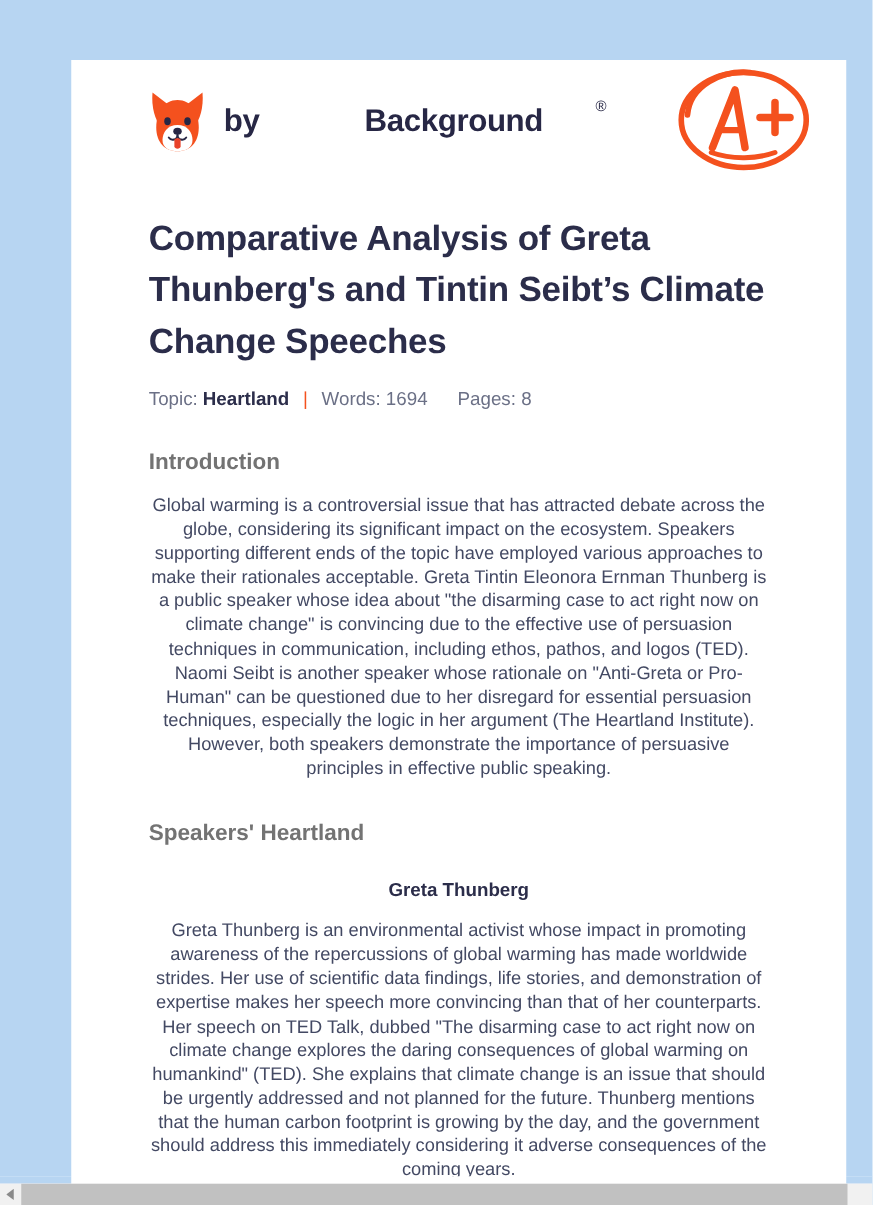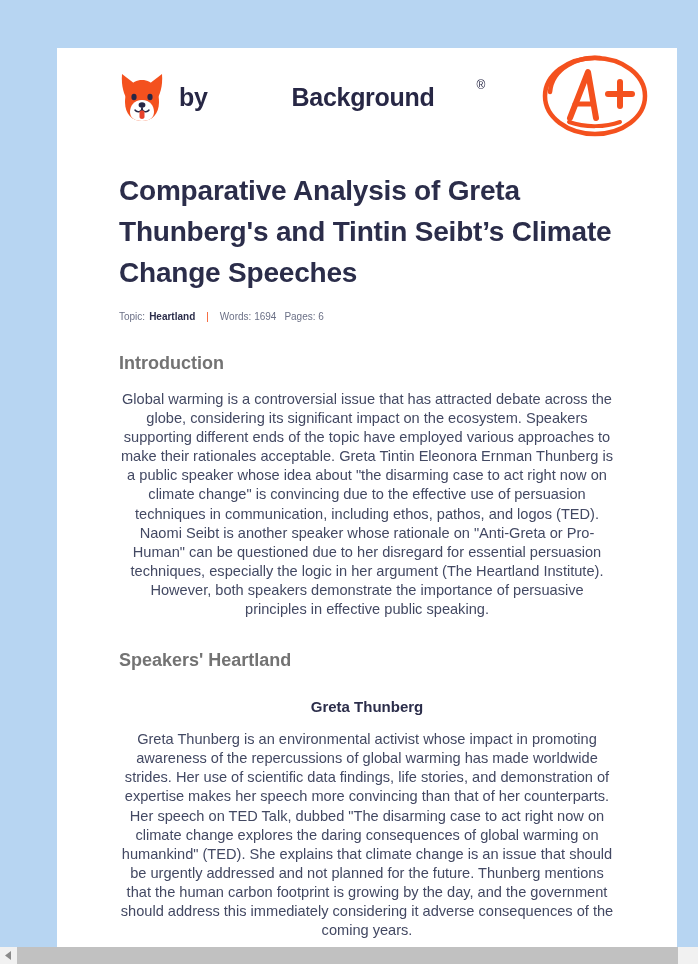--- a/index.html
+++ b/index.html
@@ -75,38 +75,38 @@
   .doc-title {
     margin: 18px 62px 0 62px;
     font-size: 28px;
     line-height: 1.47;
     font-weight: bold;
     color: #2b2d4a;
     letter-spacing: -0.2px;
   }
   .doc-meta {
     margin: 18px 62px 0 62px;
-    font-size: 10px;
+    font-size: 15px;
     color: #6b7086;
     display: flex;
     align-items: center;
     flex-wrap: wrap;
     gap: 0;
   }
   .doc-meta .meta-label { color: #6b7086; }
   .doc-meta .meta-topic {
     color: #2b2d4a;
     font-weight: bold;
     margin-left: 4px;
   }
   .doc-meta .meta-sep {
     color: #f4511e;
     margin: 0 11px;
   }
-  .doc-meta .meta-words { margin-right: 8px; }
+  .doc-meta .meta-words { margin-right: 24px; }
 
   
   .doc-body {
     margin: 0 62px 0 62px;
   }
   h2.sec-h2 {
     font-size: 18px;
     color: #737373;
     font-weight: bold;
     margin: 30px 0 0 0;
@@ -245,21 +245,21 @@
     </span>
   </div>
 
   <h1 class="doc-title">Comparative Analysis of Greta Thunberg's and Tintin Seibt’s Climate Change Speeches</h1>
 
   <div class="doc-meta">
     <span class="meta-label">Topic:</span>
     <span class="meta-topic">Heartland</span>
     <span class="meta-sep">|</span>
     <span class="meta-words">Words: 1694</span>
-    <span class="meta-pages">Pages: 6</span>
+    <span class="meta-pages">Pages: 8</span>
   </div>
 
   <div class="doc-body">
 
     <h2 class="sec-h2">Introduction</h2>
     <p class="body-par">Global warming is a controversial issue that has attracted debate across the globe, considering its significant impact on the ecosystem. Speakers supporting different ends of the topic have employed various approaches to make their rationales acceptable. Greta Tintin Eleonora Ernman Thunberg is a public speaker whose idea about "the disarming case to act right now on climate change" is convincing due to the effective use of persuasion techniques in communication, including ethos, pathos, and logos (TED). Naomi Seibt is another speaker whose rationale on "Anti-Greta or Pro-Human" can be questioned due to her disregard for essential persuasion techniques, especially the logic in her argument (The Heartland Institute). However, both speakers demonstrate the importance of persuasive principles in effective public speaking.</p>
 
     <h2 class="sec-h2">Speakers' Heartland</h2>
 
     <h3 class="sec-h3">Greta Thunberg</h3>

